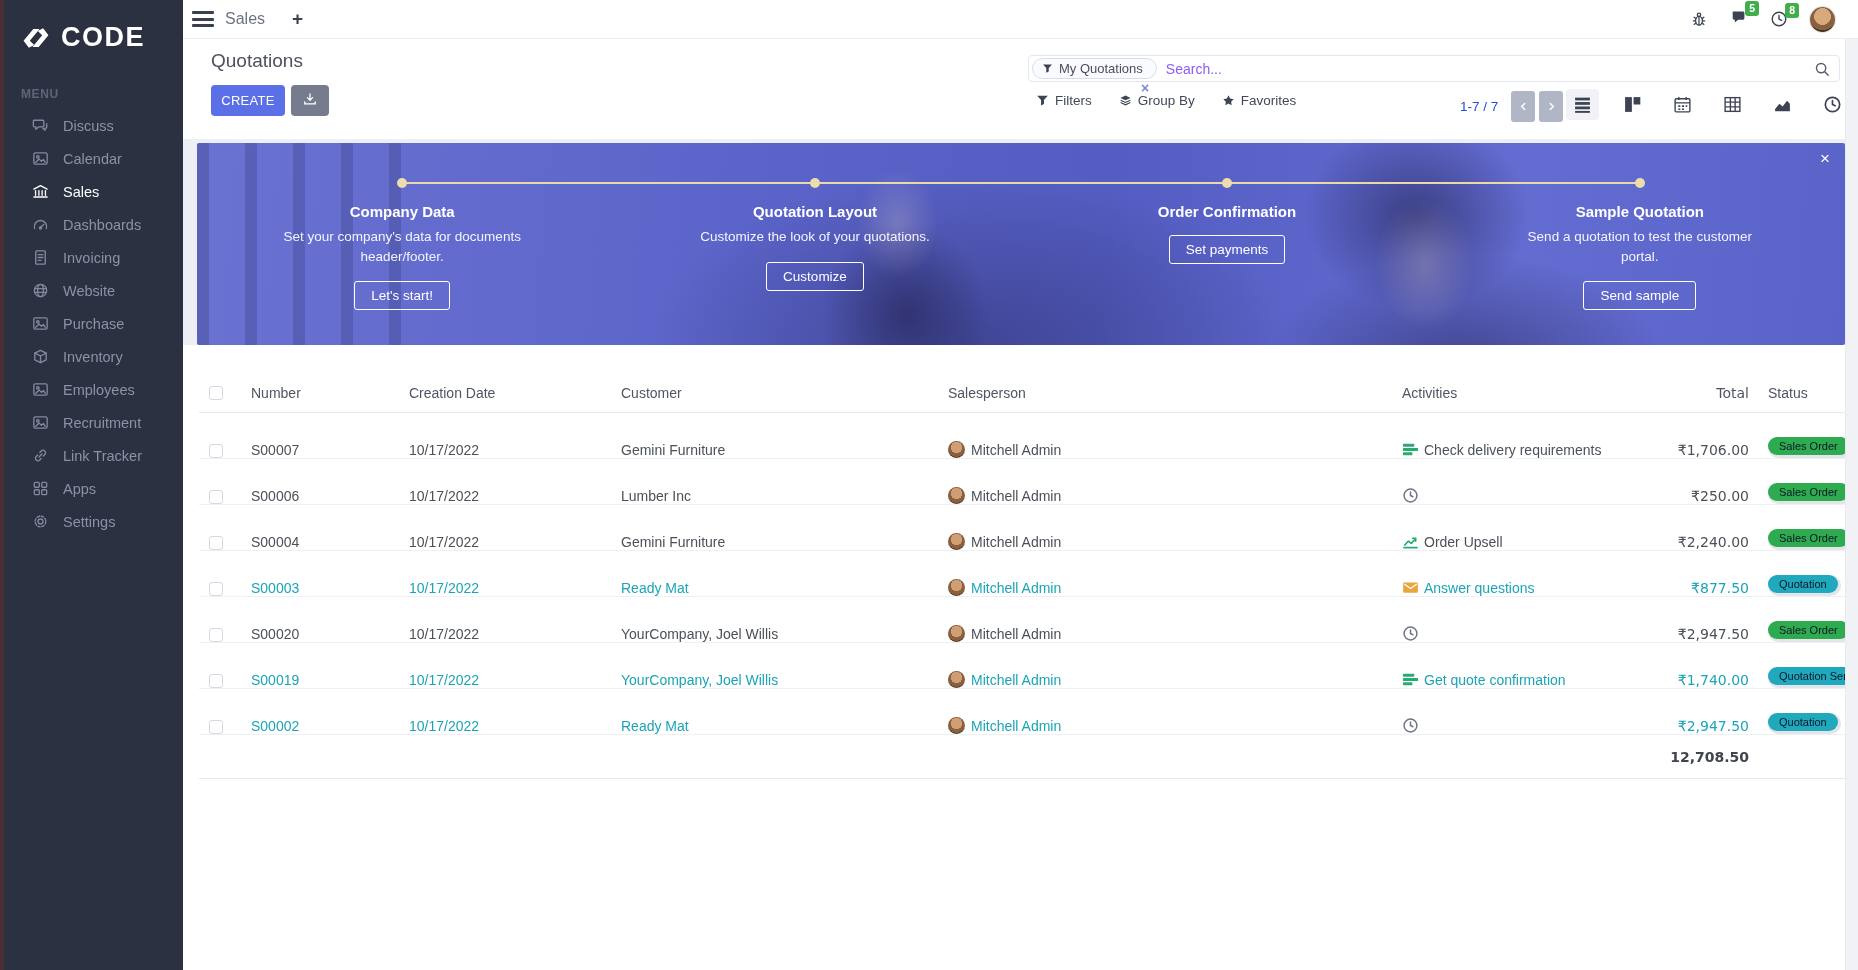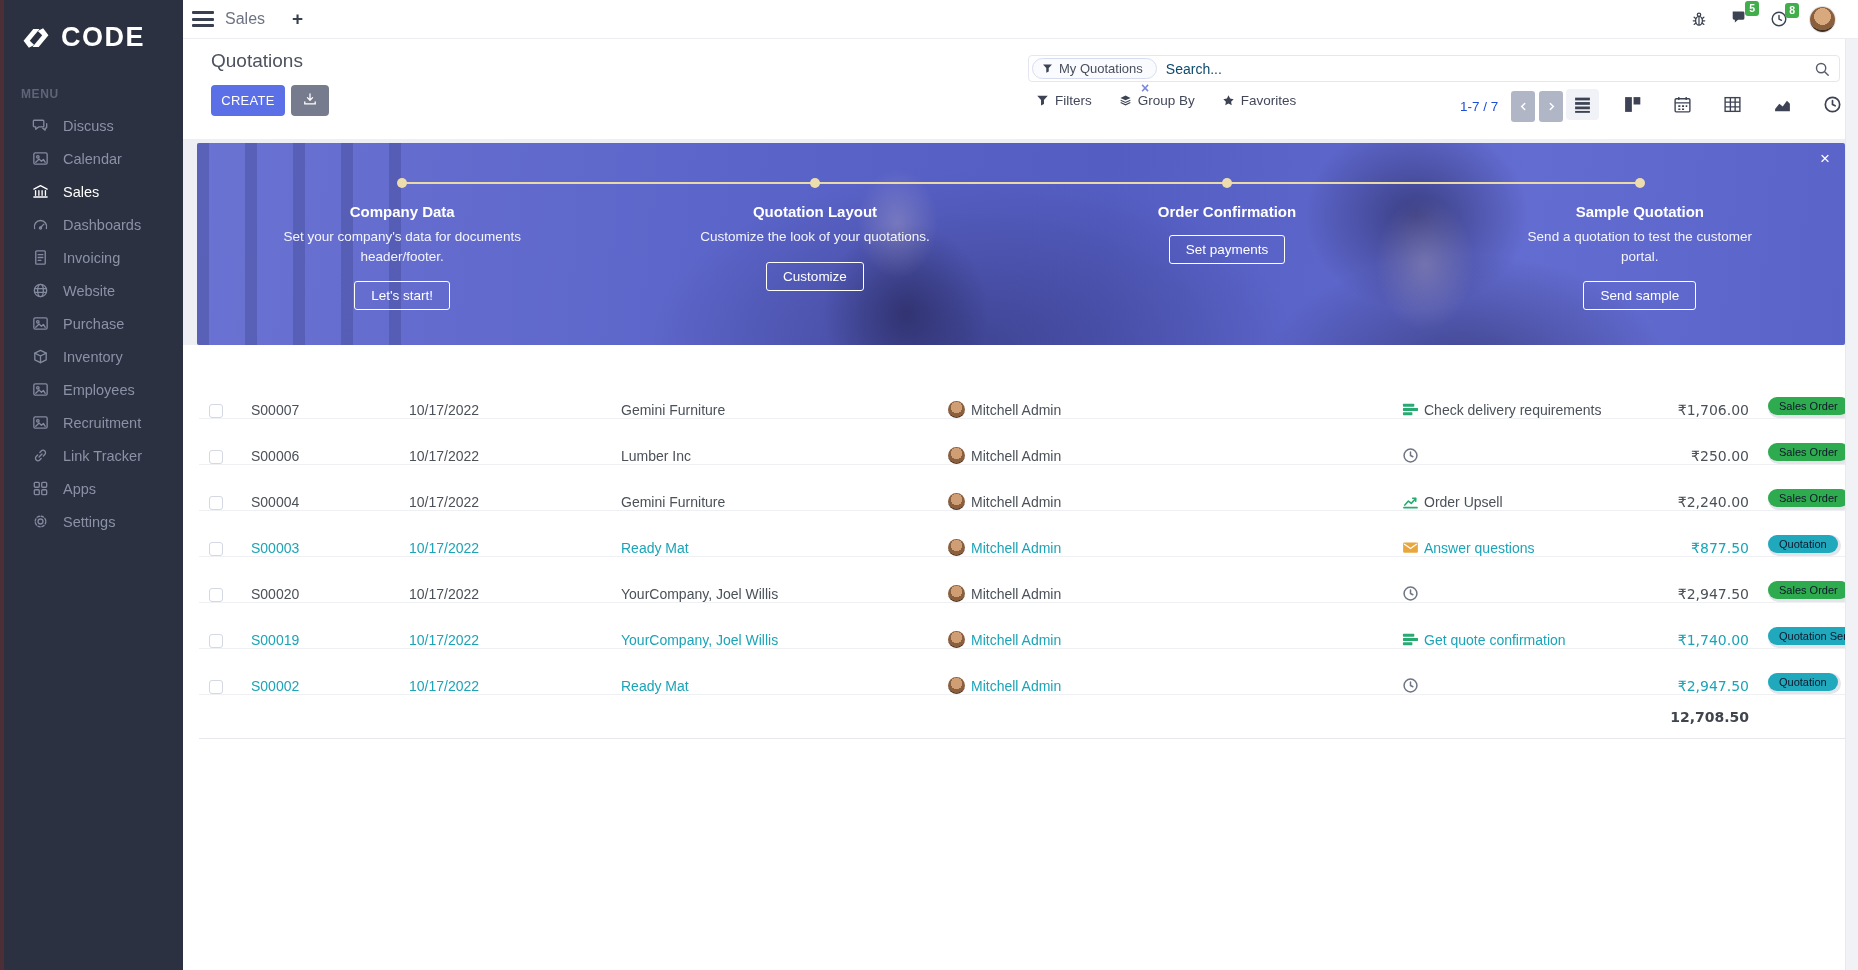--- a/index.html
+++ b/index.html
@@ -51,21 +51,21 @@
     border:none; border-radius:4px; font-size:13px; letter-spacing:.3px; cursor:pointer; font-family:inherit; }
   .btn-export { position:absolute; left:108px; top:46px; width:38px; height:31px; background:#767c8e; color:#fff;
     border:none; border-radius:4px; cursor:pointer; display:inline-flex; align-items:center; justify-content:center; }
   .btn-export svg { width:16px; height:16px; stroke:#fff; fill:none; stroke-width:1.6; stroke-linecap:round; }
 
   .search { position:absolute; left:845px; top:16px; width:812px; height:27px; border:1px solid #e4e7f2; border-radius:4px; background:#fff; display:flex; align-items:center; padding:0 34px 0 3px; }
   .facet { display:inline-flex; align-items:center; gap:6px; border:1px solid #d8dcf0; background:#fafbff; border-radius:13px; height:21px; padding:0 13px 0 9px; font-size:13px; color:#4a4f5c; cursor:pointer; }
   .facet .f-icon { color:#3c4353; display:inline-flex; }
   .facet .f-icon svg { width:11px; height:11px; }
   .facet-x { position:absolute; left:112px; top:25px; color:#7b88dd; font-size:14px; font-weight:bold; cursor:pointer; line-height:1; }
-  .search-placeholder { margin-left:9px; font-size:14px; color:#0c4a6e; }
+  .search-placeholder { margin-left:9px; font-size:14px; color:#8b5cf6; }
   .search-glass { position:absolute; right:9px; top:5px; color:#565c6b; cursor:pointer; display:inline-flex; }
   .search-glass svg { width:16px; height:16px; stroke:currentColor; fill:none; }
 
   .cp-filters { position:absolute; left:853px; top:54px; display:flex; gap:27px; font-size:13.5px; color:#42485a; }
   .cp-filters .f-item { display:inline-flex; align-items:center; gap:6px; cursor:pointer; }
   .cp-filters .f-ic { display:inline-flex; color:#3c4353; }
   .cp-filters svg { width:13px; height:13px; }
 
   .cp-pager { position:absolute; left:1277px; top:52px; display:flex; align-items:center; font-size:13.5px; color:#1d4ed8; }
   .pager-btn { width:24px; height:31px; border:none; border-radius:3px; background:#b1b6c6; color:#fff; cursor:pointer; display:inline-flex; align-items:center; justify-content:center; }
@@ -486,20 +486,32 @@
         </div>
         <div class="step" style="left:87.55%">
           <div class="step-title">Sample Quotation</div>
           <div class="step-desc">Send a quotation to test the customer portal.</div>
           <button class="step-btn">Send sample</button>
         </div>
       </div>
     </div>
 
     <div class="table-wrap">
+      <div class="thead">
+        <span class="c c-cb">
+            <span class="cb"></span>
+          </span>
+        <span class="c c-number">Number</span>
+        <span class="c c-date">Creation Date</span>
+        <span class="c c-cust">Customer</span>
+        <span class="c c-sales">Salesperson</span>
+        <span class="c c-act">Activities</span>
+        <span class="c c-total">Total</span>
+        <span class="c c-status">Status</span>
+      </div>
 
       <div>
 
           <div class="trow tone-dark">
             <span class="c c-cb">
               <span class="cb"></span>
             </span>
             <span class="c c-number">S00007</span>
             <span class="c c-date">10/17/2022</span>
             <span class="c c-cust">Gemini Furniture</span>

